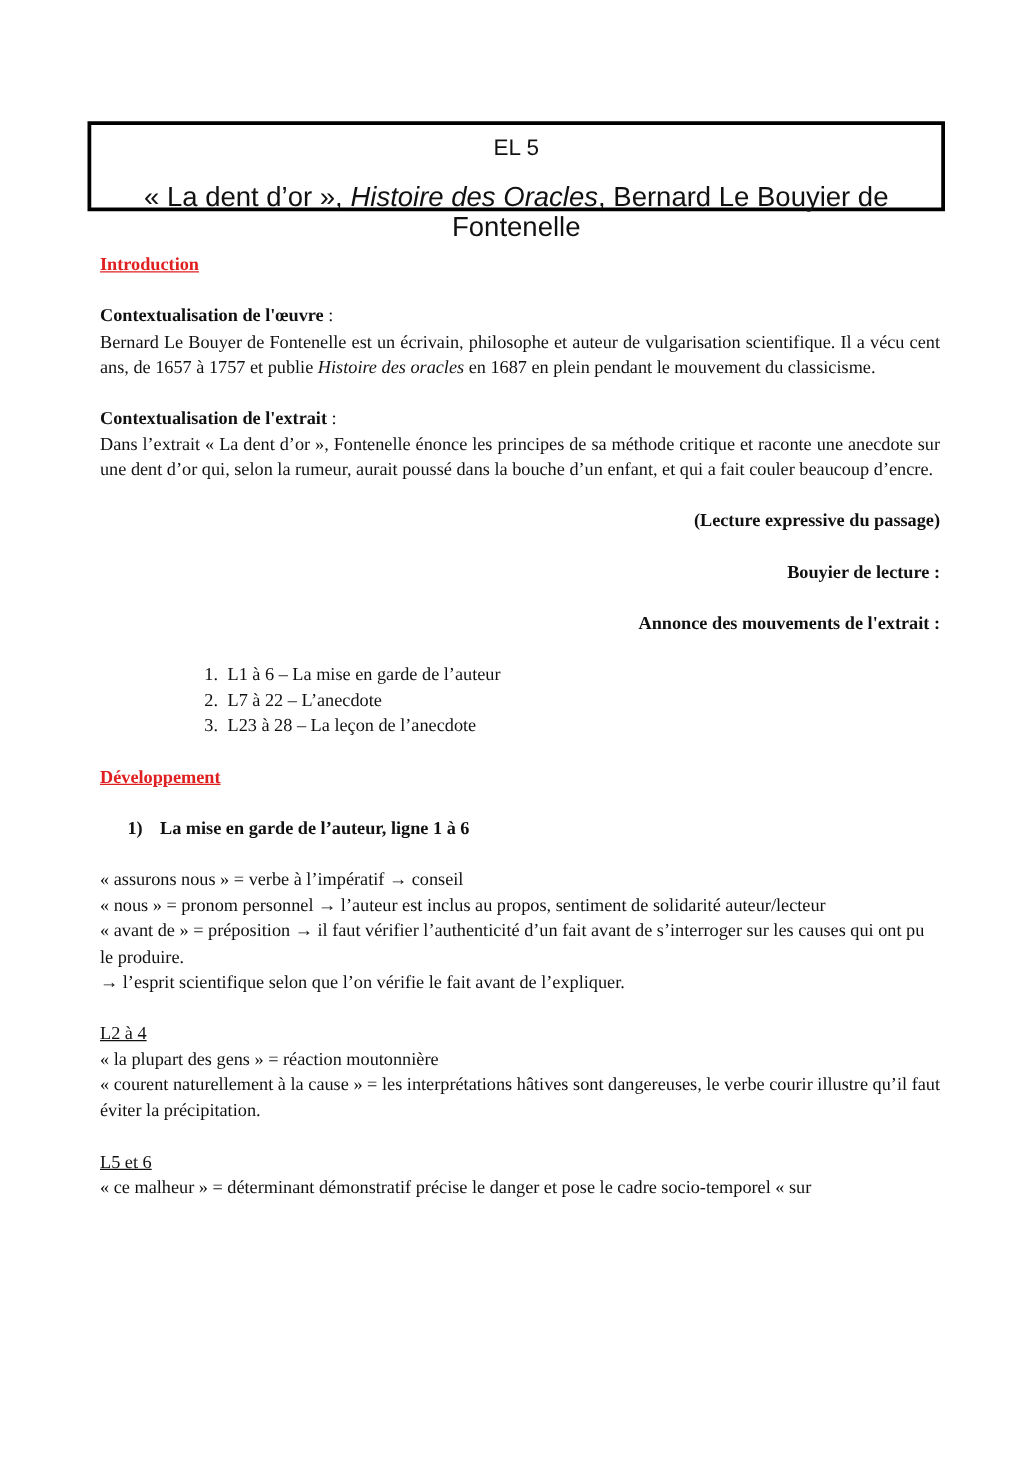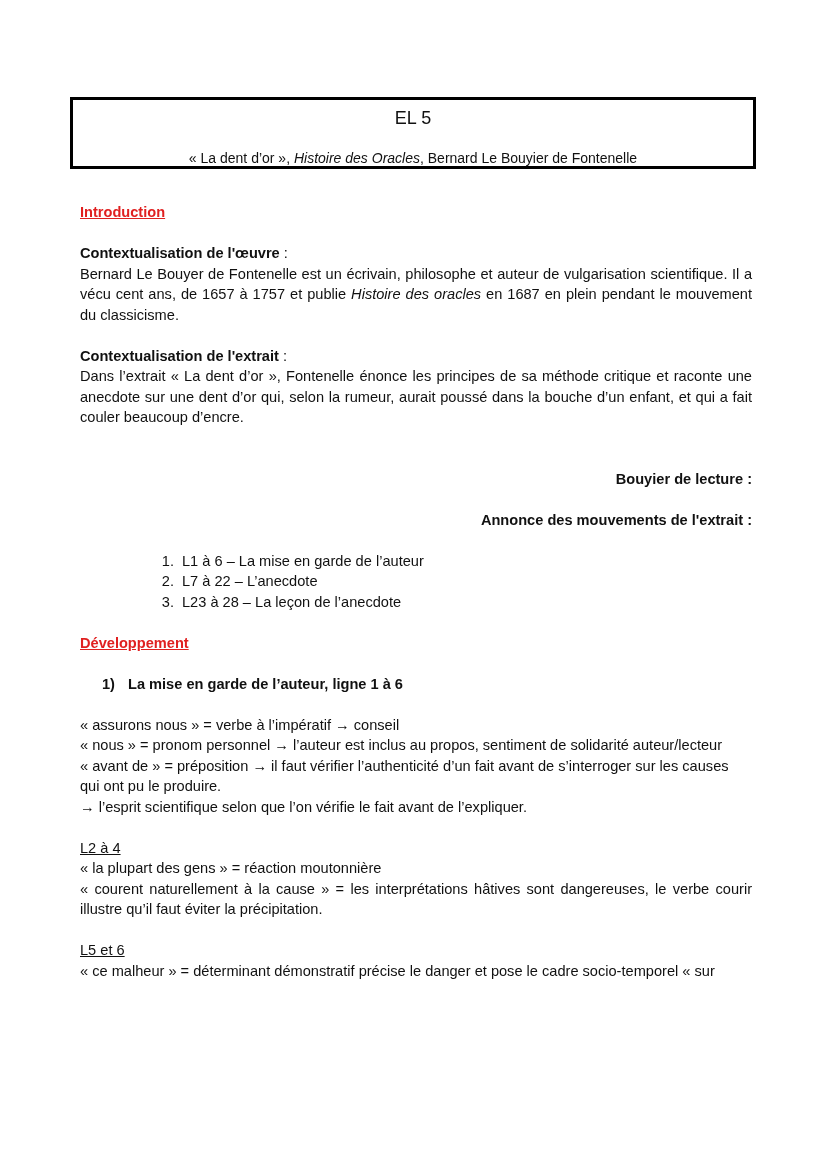--- a/index.html
+++ b/index.html
@@ -36,30 +36,31 @@
       position: absolute;
       left: 0; right: 0;
       top: 6px;
       font-size: 18px;
       line-height: 24px;
     }
     .title-line2 {
       position: absolute;
       left: 0; right: 0;
       top: 46px;
-      font-size: 14px;
+      font-size: 22px;
       line-height: 24px;
     }
     .content {
       position: absolute;
       left: 80px;
       top: 202px;
       width: 672px;
       font-size: 14.6px;
       line-height: 20.5px;
+      font-family: Liberation Serif, serif;
     }
     .red-heading {
       color: #e02020;
       font-weight: bold;
       text-decoration: underline;
     }
     .bold { font-weight: bold; text-align: right; }
     .ital { font-style: italic; }
     .u { text-decoration: underline; }
     .block { margin: 0; }
@@ -97,20 +98,21 @@
     <div class="gap"></div>
 
     <p class="block"><span class="bold">Contextualisation de l'œuvre</span><span> :</span></p>
     <p class="block just"><span>Bernard Le Bouyer de Fontenelle est un écrivain, philosophe et auteur de vulgarisation scientifique. Il a vécu cent ans, de 1657 à 1757 et publie </span><span class="ital">Histoire des oracles</span><span> en 1687 en plein pendant le mouvement du classicisme.</span></p>
     <div class="gap"></div>
 
     <p class="block"><span class="bold">Contextualisation de l'extrait</span><span> :</span></p>
     <p class="block just">Dans l’extrait « La dent d’or », Fontenelle énonce les principes de sa méthode critique et raconte une anecdote sur une dent d’or qui, selon la rumeur, aurait poussé dans la bouche d’un enfant, et qui a fait couler beaucoup d’encre.</p>
     <div class="gap"></div>
 
+    <p class="block bold">(Lecture expressive du passage)</p>
     <div class="gap"></div>
 
     <p class="block bold">Bouyier de lecture :</p>
     <div class="gap"></div>
 
     <p class="block bold">Annonce des mouvements de l'extrait :</p>
     <div class="gap"></div>
     <ol class="movements">
       <li>L1 à 6 – La mise en garde de l’auteur</li>
       <li>L7 à 22 – L’anecdote</li>

